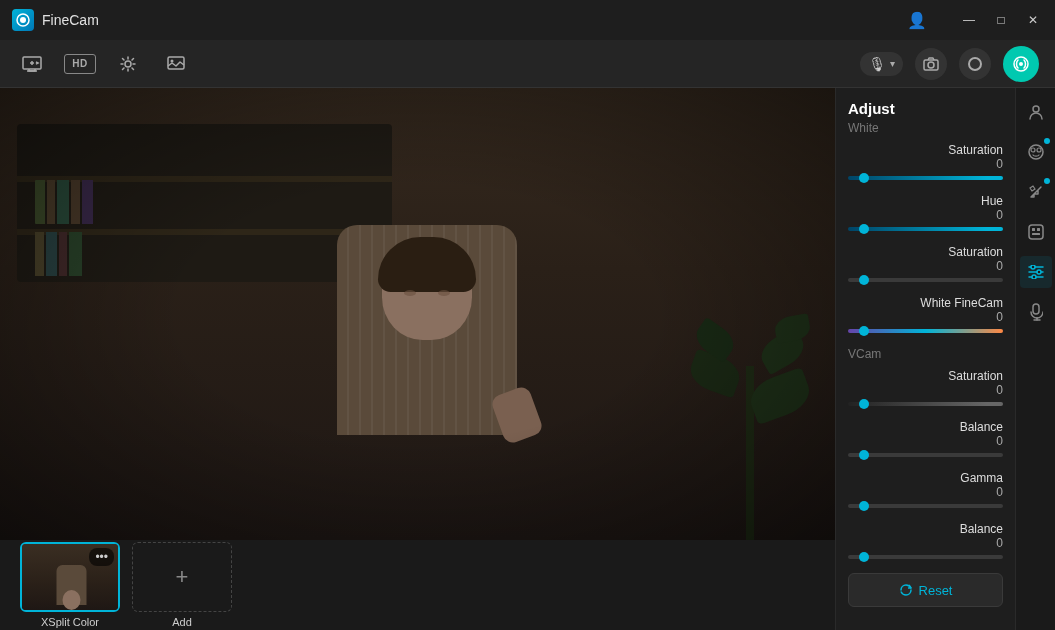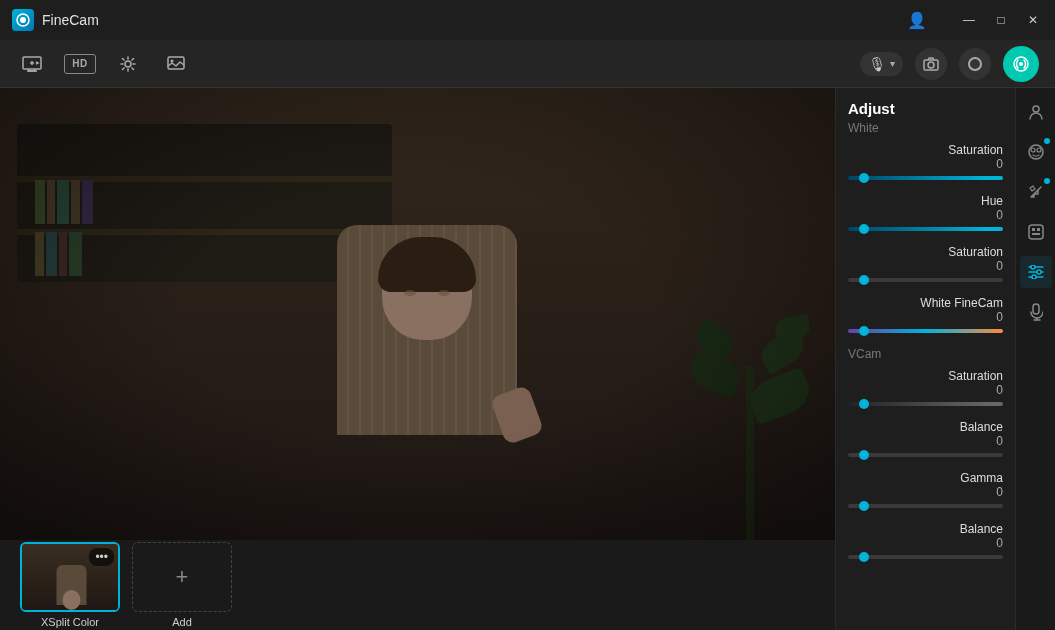--- a/index.html
+++ b/index.html
@@ -612,20 +612,28 @@
       <div class="slider-row">
         <div class="slider-header">
           <span class="slider-name">Balance</span>
           <span class="slider-value">0</span>
         </div>
         <div class="slider-track" style="background:#3a3a3a;">
           <div class="slider-thumb" style="left:10%;"></div>
         </div>
       </div>
 
+      <button class="reset-btn">
+        <svg width="14" height="14" viewBox="0 0 14 14" fill="none">
+          <path d="M2 7 C2 4.2 4.2 2 7 2 C9.2 2 11 3.3 11.8 5" stroke="#00b4d8" stroke-width="1.5" stroke-linecap="round"></path>
+          <path d="M12 7 C12 9.8 9.8 12 7 12 C4.8 12 3 10.7 2.2 9" stroke="#00b4d8" stroke-width="1.5" stroke-linecap="round"></path>
+          <path d="M10 2 L12 5 L9 5" stroke="#00b4d8" stroke-width="1.5" stroke-linejoin="round" fill="none"></path>
+        </svg>
+        <span>Reset</span>
+      </button>
     </div>
 
     <div class="side-icons">
 
       <div class="side-icon">
         <svg width="18" height="18" viewBox="0 0 18 18" fill="none">
           <circle cx="9" cy="6" r="3" stroke="#888" stroke-width="1.5"></circle>
           <path d="M3 16 C3 12.7 5.7 10 9 10 C12.3 10 15 12.7 15 16" stroke="#888" stroke-width="1.5" stroke-linecap="round"></path>
         </svg>
       </div>

